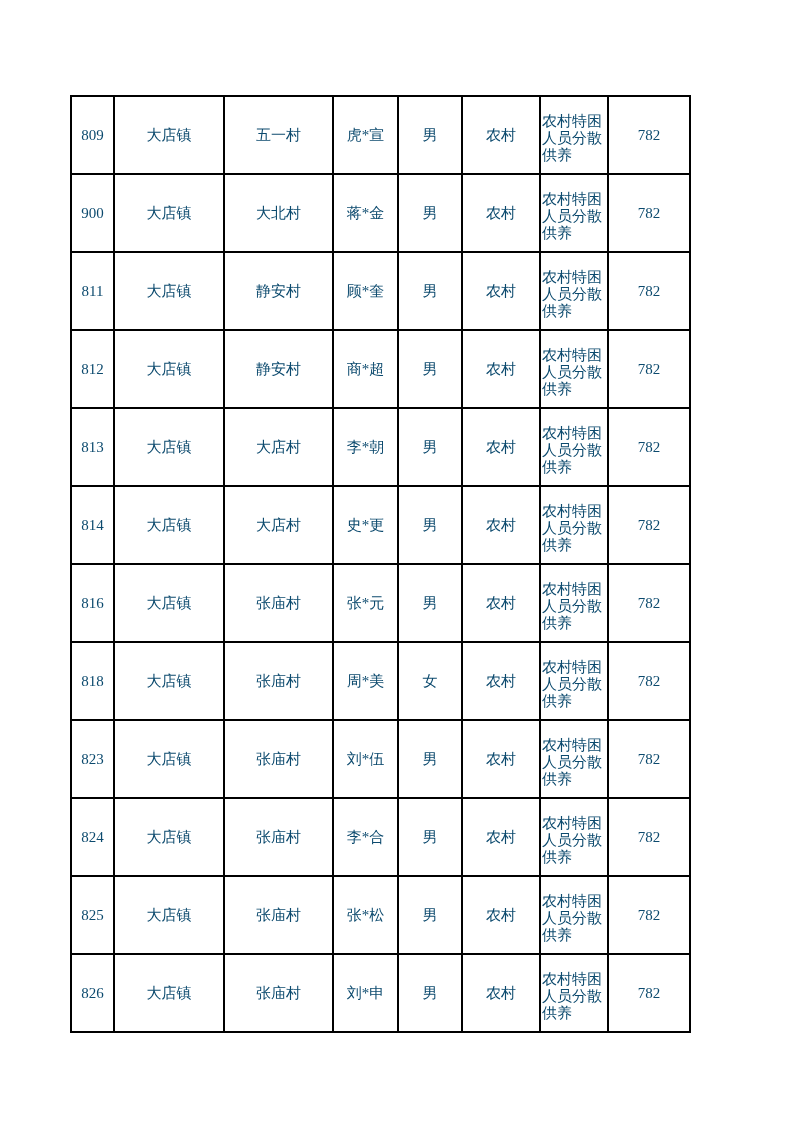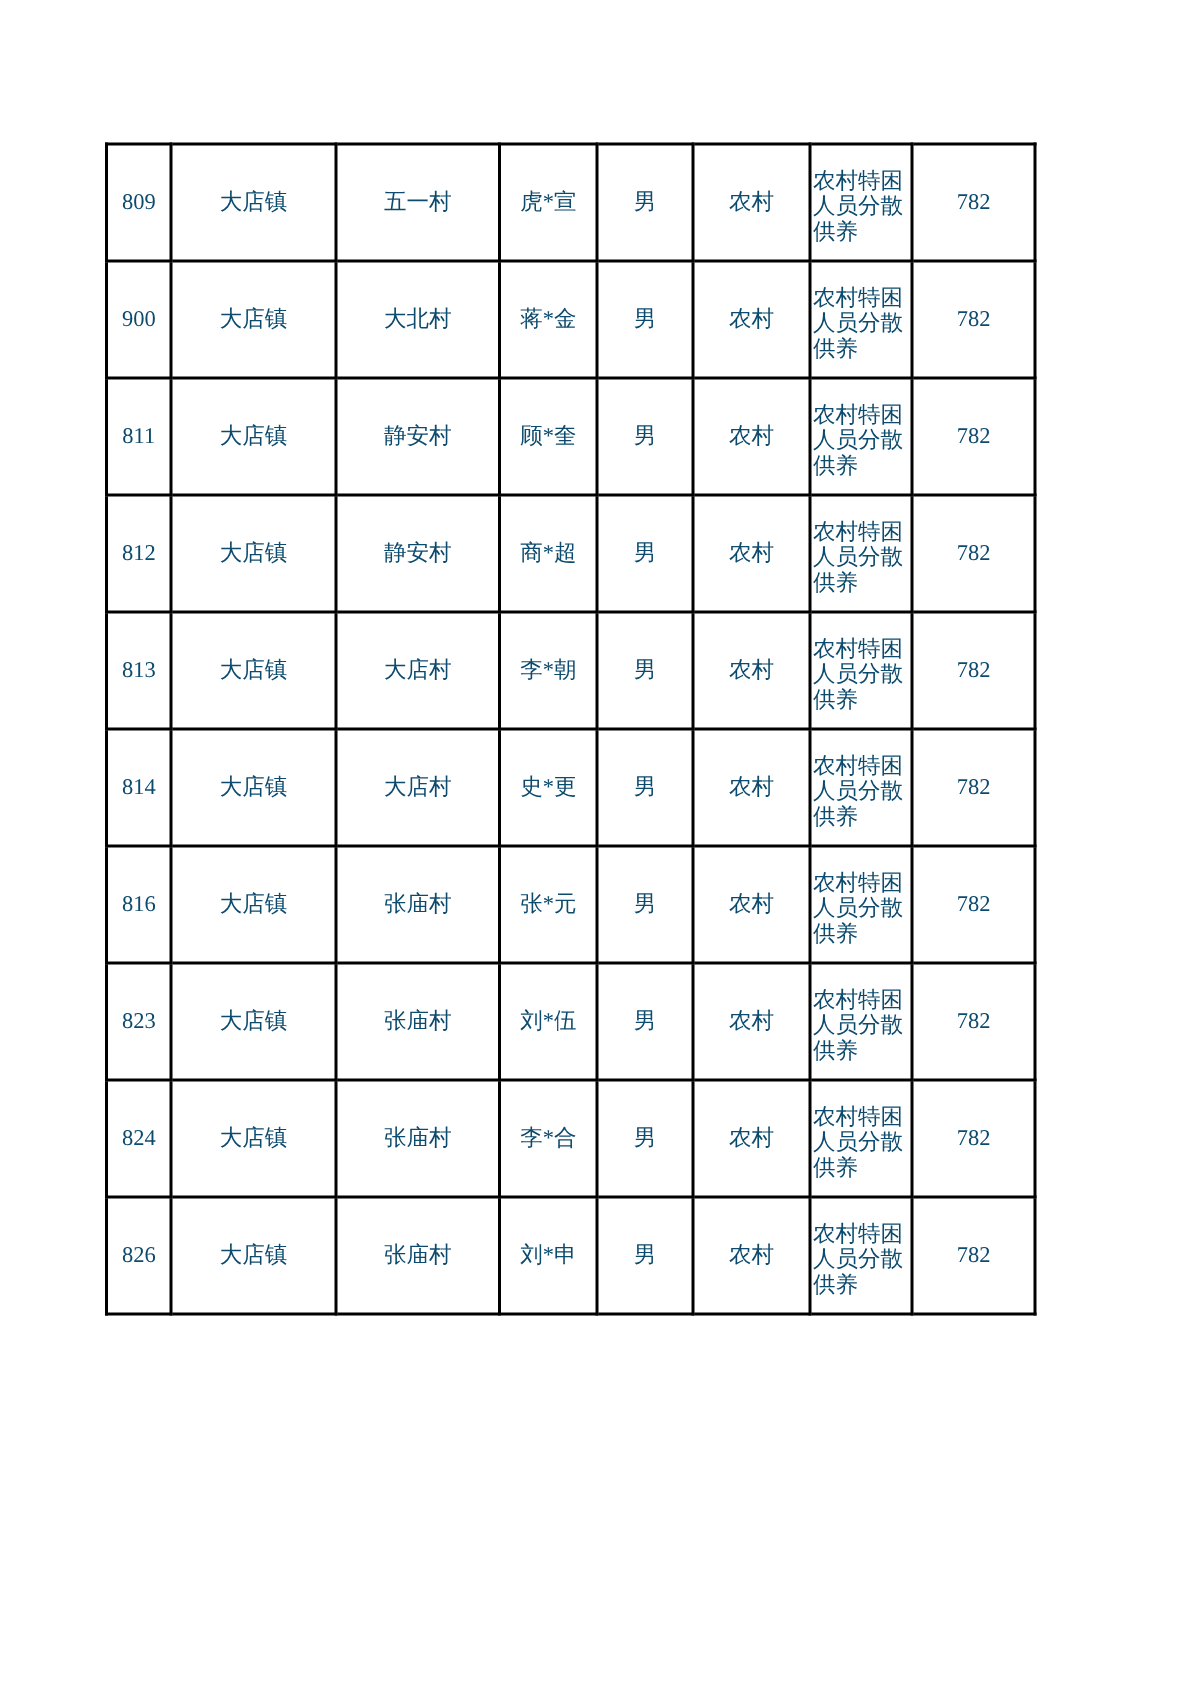--- a/index.html
+++ b/index.html
@@ -144,36 +144,60 @@
     <td>张庙村</td>
     <td>张*元</td>
     <td>男</td>
     <td>农村</td>
     <td class="c-cat">
       <div class="cat-wrap">农村特困人员分散供养</div>
     </td>
     <td>782</td>
   </tr>
         <tr>
+    <td>818</td>
+    <td>大店镇</td>
+    <td>张庙村</td>
+    <td>周*美</td>
+    <td>女</td>
+    <td>农村</td>
+    <td class="c-cat">
+      <div class="cat-wrap">农村特困人员分散供养</div>
+    </td>
+    <td>782</td>
+  </tr>
+        <tr>
     <td>823</td>
     <td>大店镇</td>
     <td>张庙村</td>
     <td>刘*伍</td>
     <td>男</td>
     <td>农村</td>
     <td class="c-cat">
       <div class="cat-wrap">农村特困人员分散供养</div>
     </td>
     <td>782</td>
   </tr>
         <tr>
     <td>824</td>
     <td>大店镇</td>
     <td>张庙村</td>
     <td>李*合</td>
+    <td>男</td>
+    <td>农村</td>
+    <td class="c-cat">
+      <div class="cat-wrap">农村特困人员分散供养</div>
+    </td>
+    <td>782</td>
+  </tr>
+        <tr>
+    <td>825</td>
+    <td>大店镇</td>
+    <td>张庙村</td>
+    <td>张*松</td>
     <td>男</td>
     <td>农村</td>
     <td class="c-cat">
       <div class="cat-wrap">农村特困人员分散供养</div>
     </td>
     <td>782</td>
   </tr>
         <tr>
     <td>826</td>
     <td>大店镇</td>

